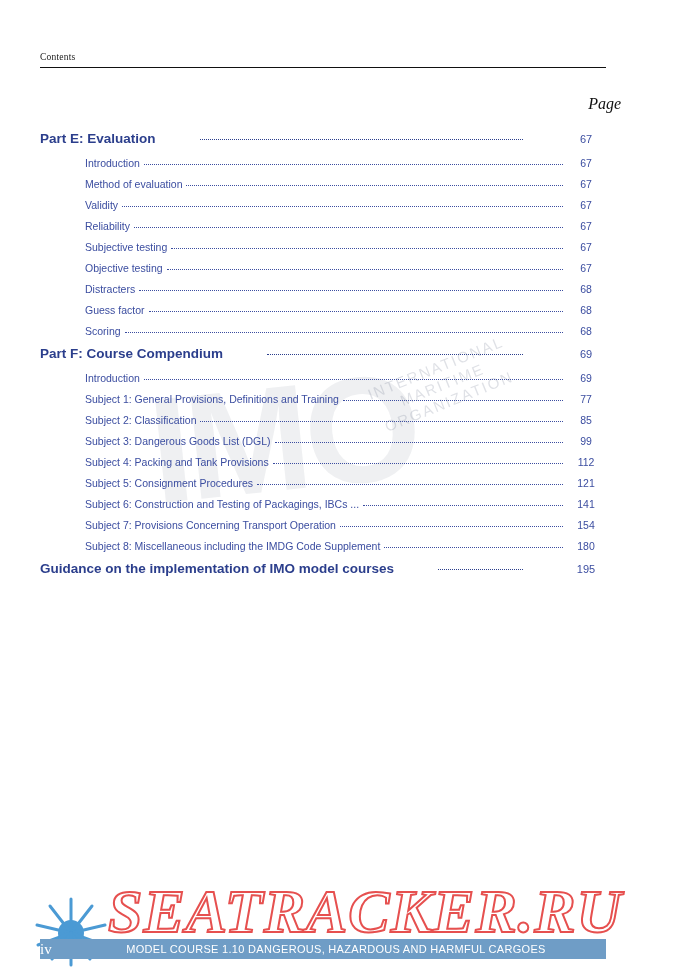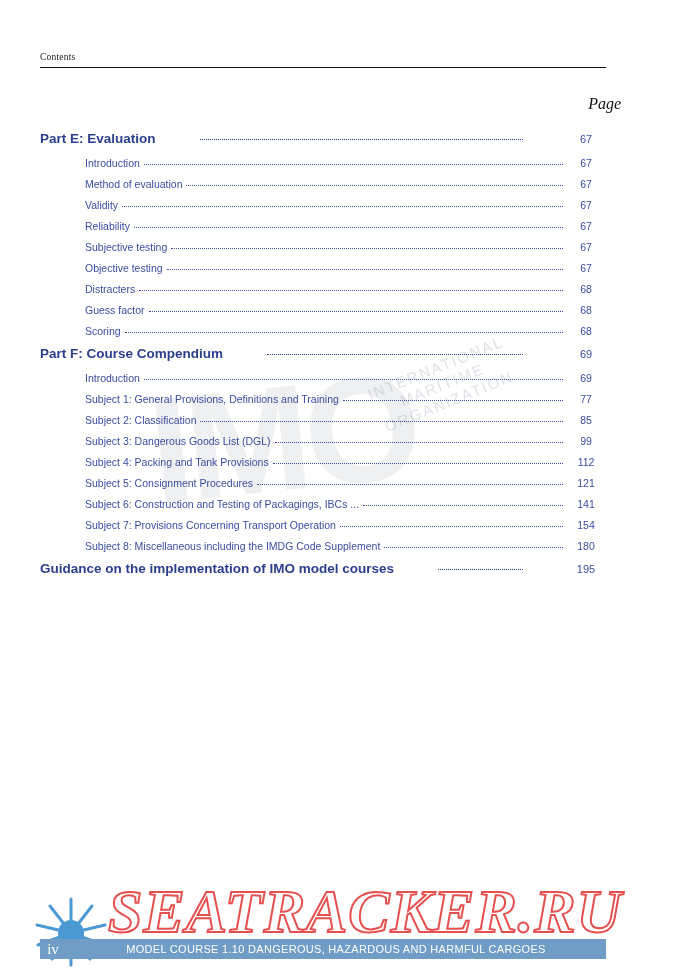--- a/index.html
+++ b/index.html
@@ -185,21 +185,20 @@
     height: 20px;
     background: #6f9dc6;
   }
   .footer-folio {
     position: absolute;
     left: 0;
     top: 0;
     width: 26px;
     height: 32px;
     line-height: 20px;
-    text-align: center;
     color: #ffffff;
     font-family: "Liberation Serif", serif;
     font-size: 15px;
   }
   .footer-title {
     position: absolute;
     left: 26px;
     top: 0;
     right: 0;
     height: 20px;

